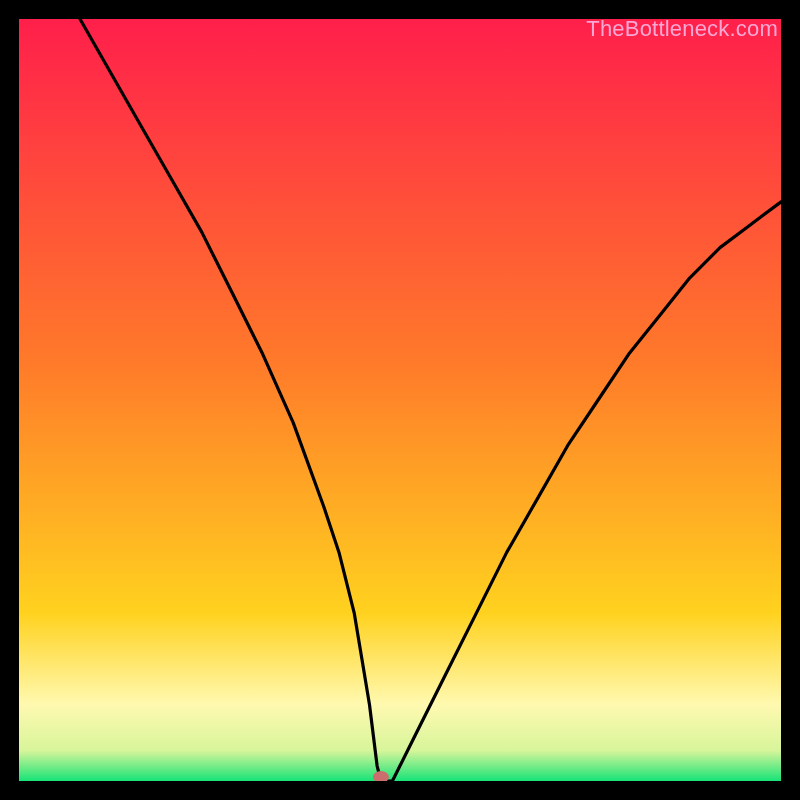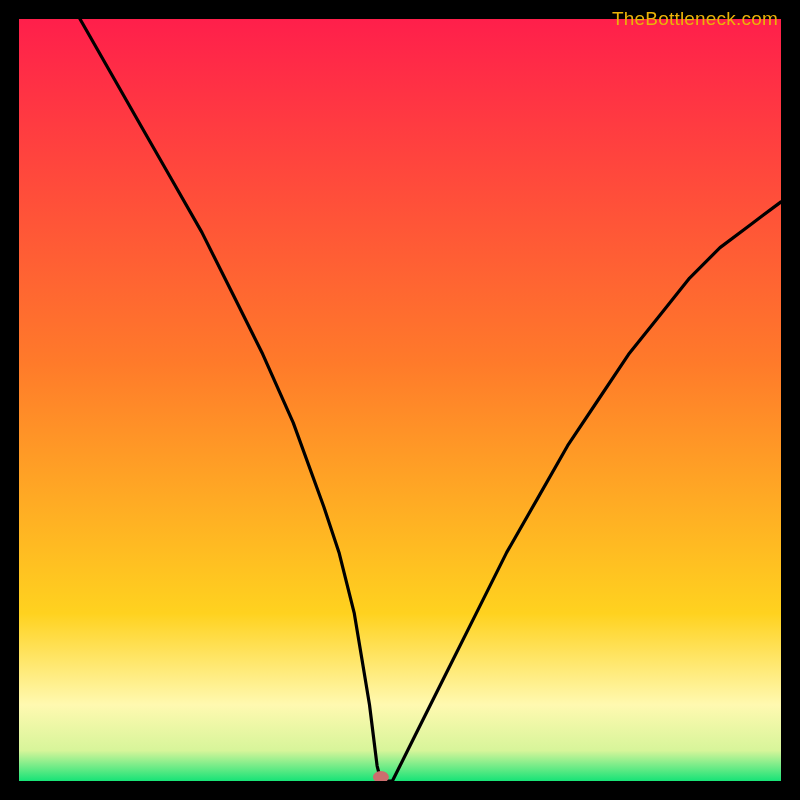--- a/index.html
+++ b/index.html
@@ -21,25 +21,25 @@
   }
   .plot-area {
     position: absolute;
     left: 0;
     top: 0;
     width: 762px;
     height: 762px;
   }
   .watermark {
     position: absolute;
-    top: 8px;
+    top: 16px;
     right: 22px;
-    font-size: 19px;
+    font-size: 22px;
     font-weight: 500;
-    color: #eab308;
+    color: #f9a8d4;
     letter-spacing: 0.2px;
     user-select: none;
   }
   svg { display: block; }
 </style>
 </head>
 <body>
 
 <div class="frame">
   <svg class="plot-area" viewBox="0 0 762 762" preserveAspectRatio="none">

